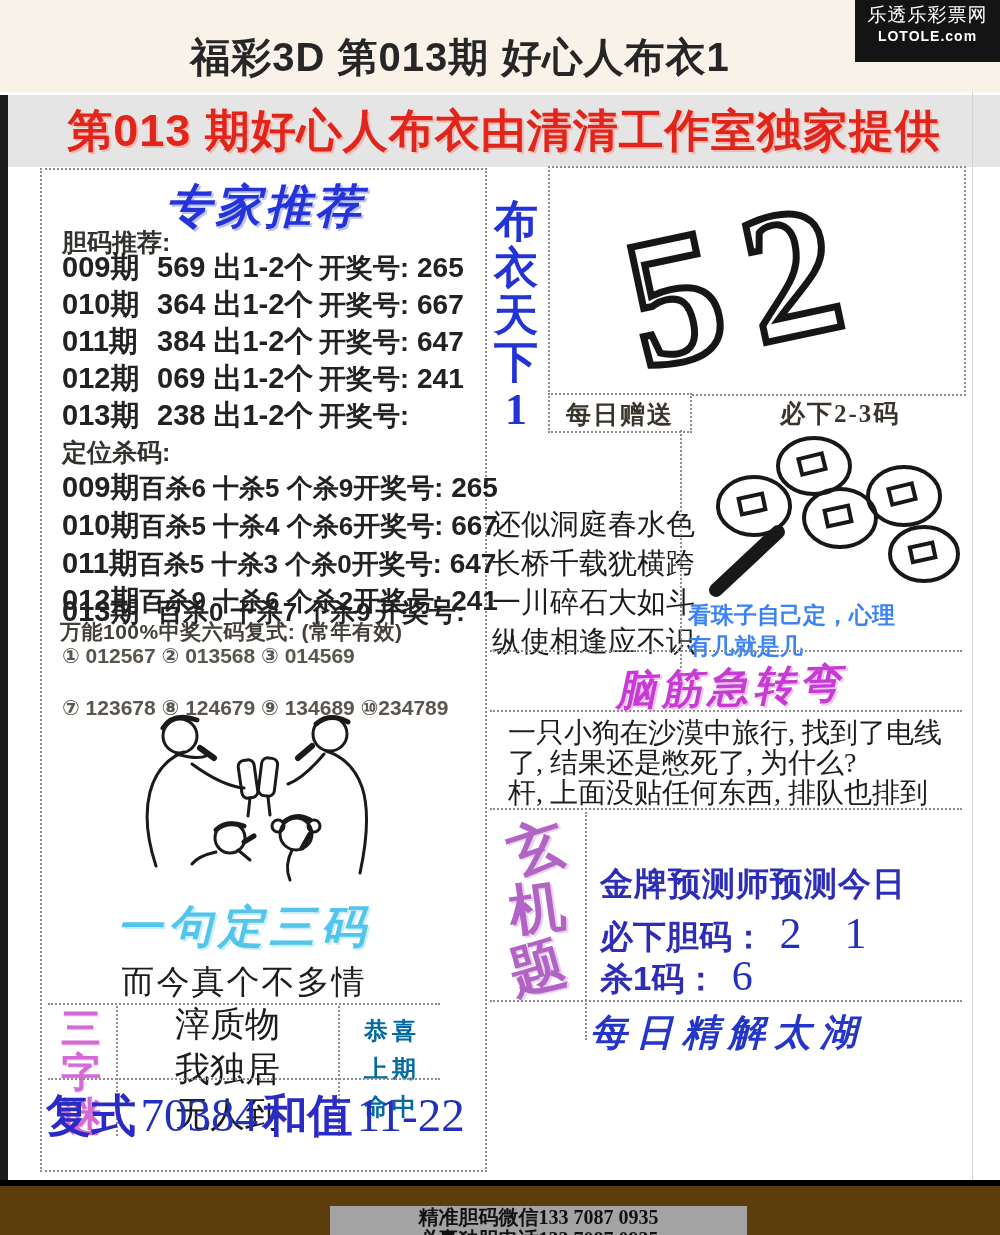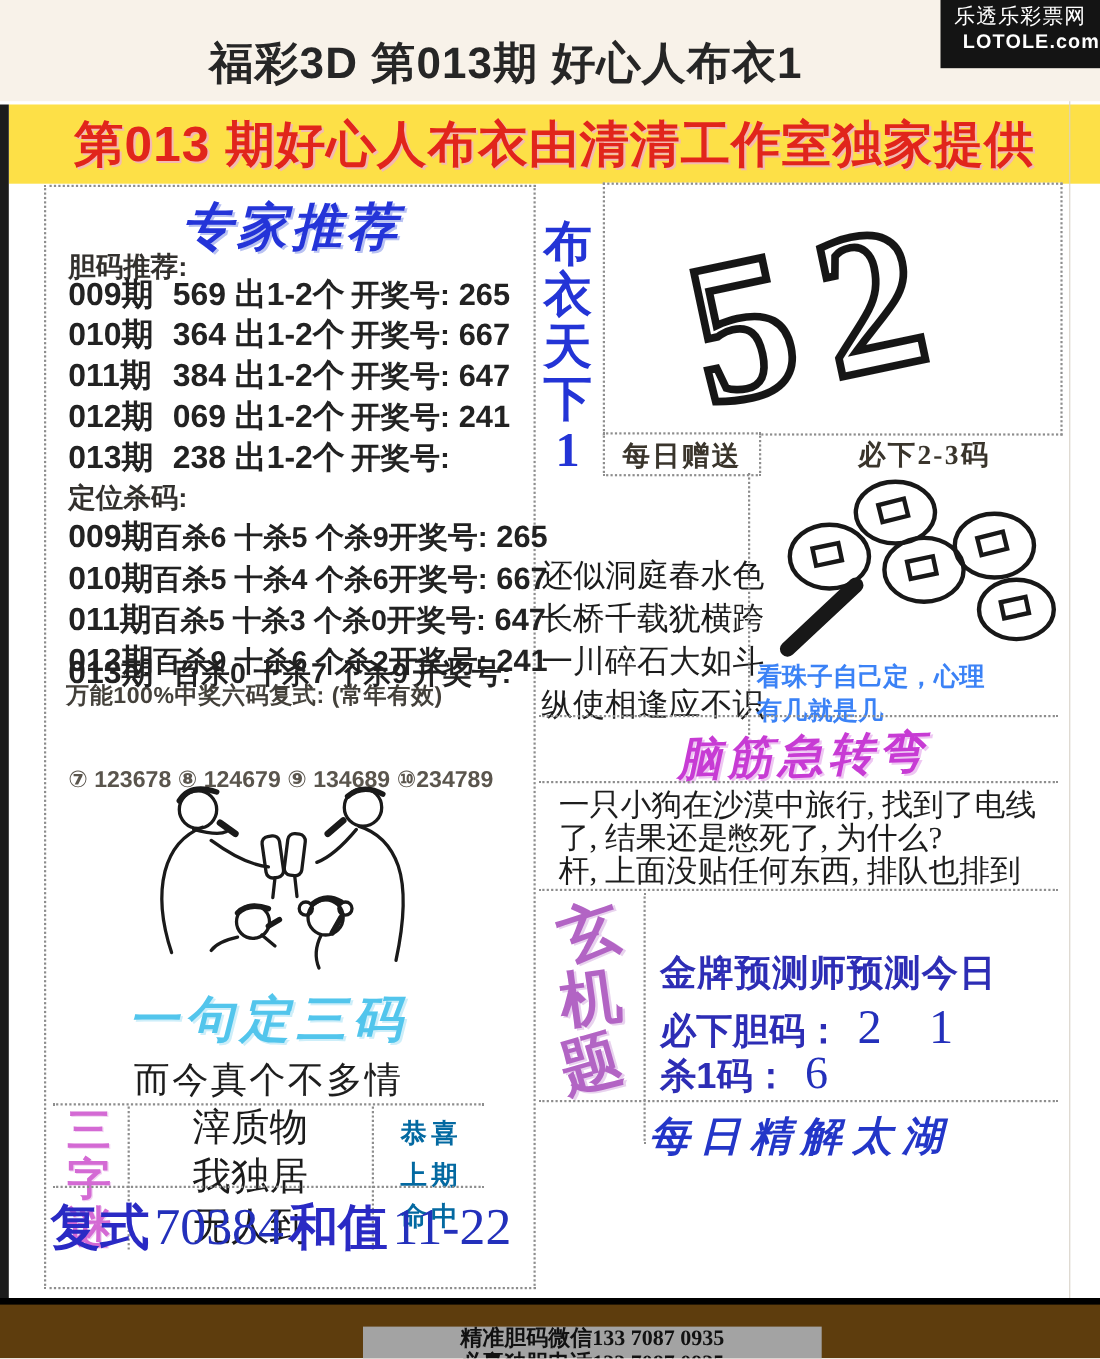--- a/index.html
+++ b/index.html
@@ -5,24 +5,24 @@
   html,body{margin:0;padding:0;background:#ffffff;}
   #page{position:relative;width:1000px;height:1235px;background:#ffffff;overflow:hidden;
         font-family:"Liberation Sans","DejaVu Sans",sans-serif;}
   .abs{position:absolute;}
 
   
   #top-band{left:0;top:0;width:1000px;height:92px;background:#f8f2e9;}
   #page-title{left:0;top:30px;width:920px;text-align:center;font-size:40px;font-weight:bold;color:#262626;letter-spacing:1px;}
   #watermark{right:0;top:0;width:145px;height:62px;background:#141414;color:#ffffff;text-align:center;padding-top:2px;box-sizing:border-box;}
   #watermark .w1{font-size:19px;font-family:"Liberation Serif",serif;letter-spacing:1px;}
-  #watermark .w2{font-size:18px;font-weight:bold;letter-spacing:1px;text-align:right;}
-
-  
-  #red-banner{left:8px;top:95px;width:992px;height:72px;background:#fde047;display:flex;align-items:center;}
+  #watermark .w2{font-size:14px;font-weight:bold;letter-spacing:1px;}
+
+  
+  #red-banner{left:8px;top:95px;width:992px;height:72px;background:#e5e5e5;display:flex;align-items:center;}
   #red-banner span{display:block;width:100%;text-align:center;font-size:45px;font-weight:bold;color:#e1251b;
      text-shadow:2px 2px 0 #f3b9b2;letter-spacing:1px;white-space:nowrap;}
 
   
   #left-edge{left:0;top:95px;width:8px;height:1090px;background:#1c1c1c;}
   #right-edge{left:972px;top:92px;width:1px;height:1090px;background:#d8d2c8;}
 
   .dotbox{border:2px dotted #8d8d8d;background:#ffffff;}
   .dotline{border-top:2px dotted #8d8d8d;height:0;}
   .dotvline{border-left:2px dotted #8d8d8d;width:0;}
@@ -191,20 +191,21 @@
     <span class="resval">241</span>
   </div>
   <div class="abs row sha" style="top:592px">
     <span class="period">013期</span>
     <span class="pick">百杀0 十杀7 个杀9</span>
     <span class="res">开奖号:</span>
     <span class="resval"></span>
   </div>
 
   <div class="abs" id="universal-title">万能100%中奖六码复式: (常年有效)</div>
+  <div class="abs combo" style="top:644px">① 012567   ② 013568  ③ 014569</div>
   <div class="abs combo" style="top:696px">⑦ 123678   ⑧ 124679  ⑨ 134689 ⑩234789</div>
 
   <svg class="abs" id="family-illo" width="340" height="196" viewBox="0 0 340 196" fill="none" stroke="#1a1a1a" stroke-width="3" stroke-linecap="round">
 
     <circle cx="92" cy="34" r="17"></circle>
     <path d="M75 26 q10 -16 34 -8" stroke-width="5"></path>
     <path d="M96 50 q-26 10 -34 40 q-8 32 6 74"></path>
     <path d="M88 52 q22 6 30 2"></path>
     <path d="M104 62 q30 22 52 24"></path>
     <path d="M112 46 l14 10" stroke-width="6"></path>

